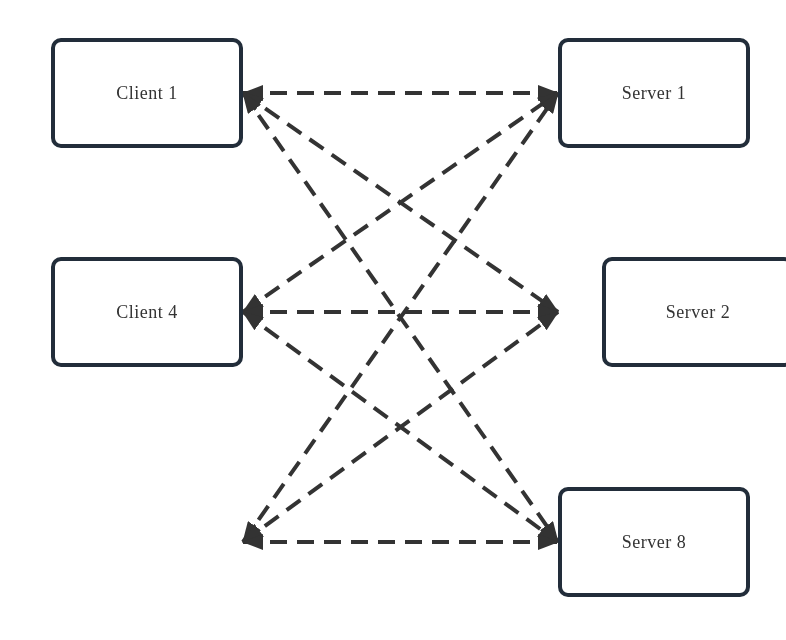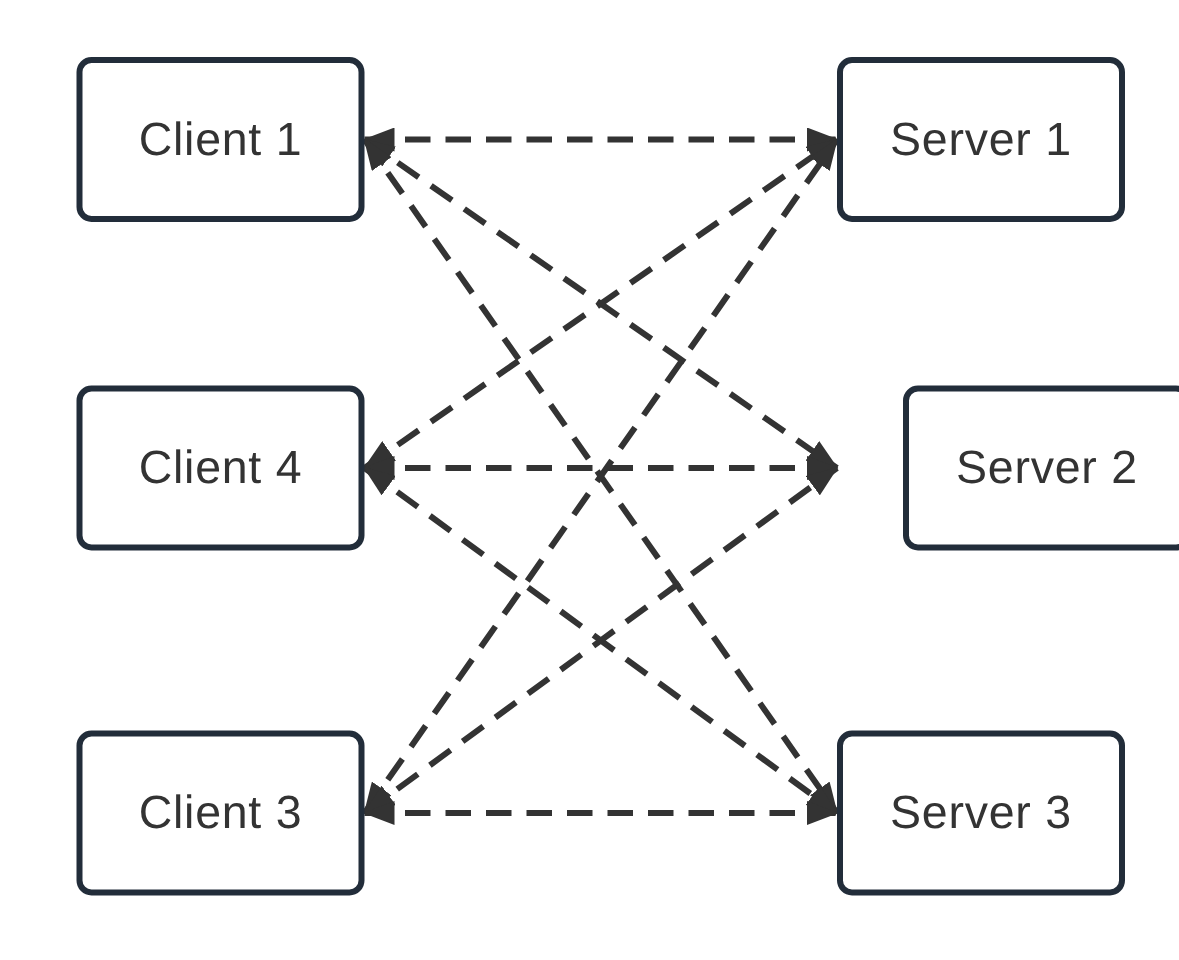--- a/index.html
+++ b/index.html
@@ -23,24 +23,25 @@
   .node{
     position:absolute;
     width:192px;height:110px;
     box-sizing:border-box;
     background:var(--node-fill);
     border:4px solid var(--node-border);
     border-radius:10px;
     display:flex;align-items:center;justify-content:center;
   }
   .node span{
-    font-size:31px;
+    font-size:18px;
     color:var(--label-color);
     letter-spacing:0.5px;
     white-space:nowrap;
+    font-family:Liberation Serif, serif;
   }
   
   #node-c1{left:51px;top:38px;}
   #node-c2{left:51px;top:257px;}
   #node-c3{left:51px;top:487px;}
   #node-s1{left:558px;top:38px;justify-content:center;}
   #node-s2{left:558px;top:257px;margin-left:44px;}
   #node-s3{left:558px;top:487px;}
 </style>
 </head>
@@ -66,26 +67,23 @@
         <line x1="243" y1="542" x2="558" y2="542" stroke="#333333" stroke-width="4" stroke-dasharray="17 10" marker-start="url(#arrowhead)" marker-end="url(#arrowhead)"></line>
       </g>
   </svg>
 
   <div class="node" id="node-c1">
     <span>Client 1</span>
   </div>
   <div class="node" id="node-c2">
     <span>Client 4</span>
   </div>
-  <div class="node" id="node-c3">
-    <span>Client 3</span>
-  </div>
   <div class="node" id="node-s1">
     <span>Server 1</span>
   </div>
   <div class="node" id="node-s2">
     <span>Server 2</span>
   </div>
   <div class="node" id="node-s3">
-    <span>Server 3</span>
+    <span>Server 8</span>
   </div>
 
 </div>
 
 </body></html>

